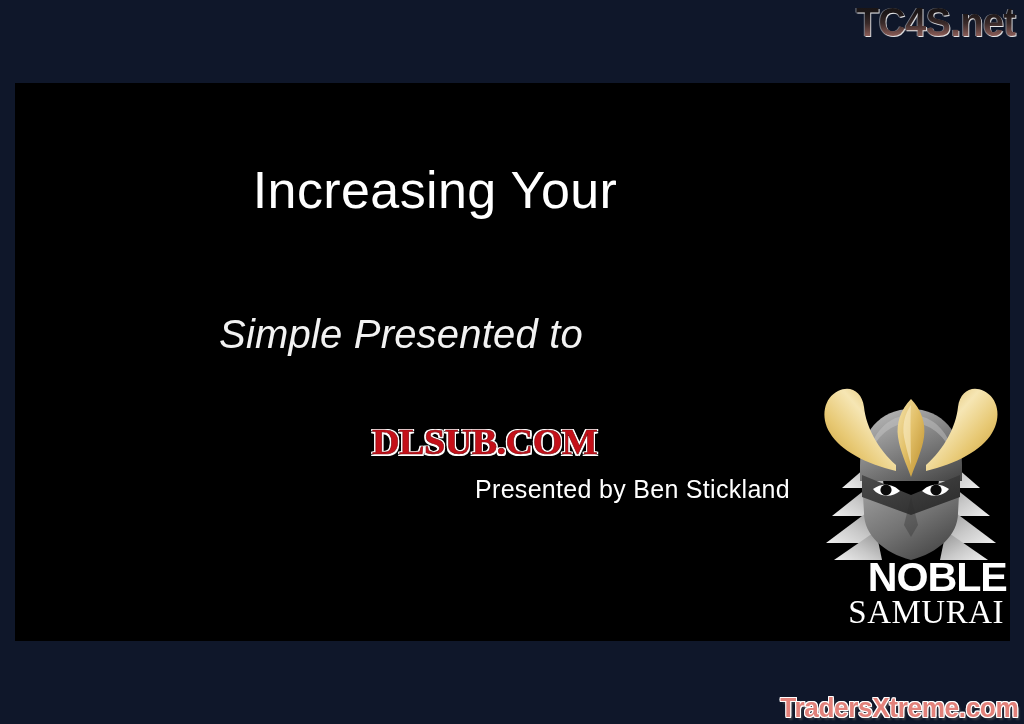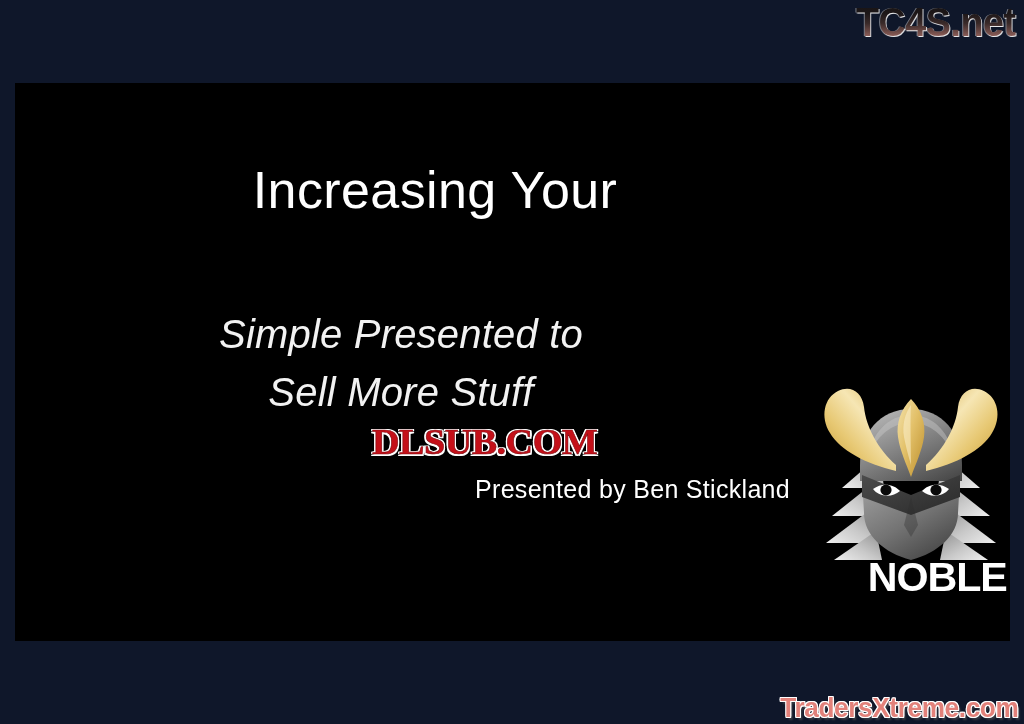--- a/index.html
+++ b/index.html
@@ -188,21 +188,20 @@
 
   <div class="slide">
     <div class="slide-inner">
 
       <div class="title-block">
         <div class="title-line">Increasing Your</div>
       </div>
 
       <div class="subtitle-block">
         <div class="subtitle-line">Simple Presented to</div>
-        <div class="subtitle-line">Sell More Stuff</div>
       </div>
 
       <div class="presenter">Presented by Ben Stickland</div>
 
       <div class="wm-mid">DLSUB.COM</div>
 
       <div class="logo">
         <div class="logo-mark">
           <svg viewBox="0 0 186 175" xmlns="http://www.w3.org/2000/svg">
             <defs>
@@ -280,20 +279,21 @@
 
             <path d="M78 80 C60 64 48 42 46 22 C44 6 32 0 20 6 C6 13 2 32 12 48 C22 65 48 79 78 86 Z" fill="url(#goldL)"></path>
             <path d="M108 80 C126 64 138 42 140 22 C142 6 154 0 166 6 C180 13 184 32 174 48 C164 65 138 79 108 86 Z" fill="url(#goldR)"></path>
 
             <path d="M93 14 C83 24 78 38 80 52 C82 66 88 78 93 92 C98 78 104 66 106 52 C108 38 103 24 93 14 Z" fill="url(#goldC)"></path>
             <path d="M93 20 C87 28 84 40 86 52 C88 62 90 70 93 80 C93 62 92 38 93 20 Z" fill="#fbf0cd" opacity="0.55"></path>
           </svg>
         </div>
         <div class="logo-word">
           <span class="logo-noble">NOBLE</span>
+          <span class="logo-samurai">SAMURAI</span>
         </div>
       </div>
 
     </div>
   </div>
 
   <div class="wm-bottom">TradersXtreme.com</div>
 
 </div>
 

